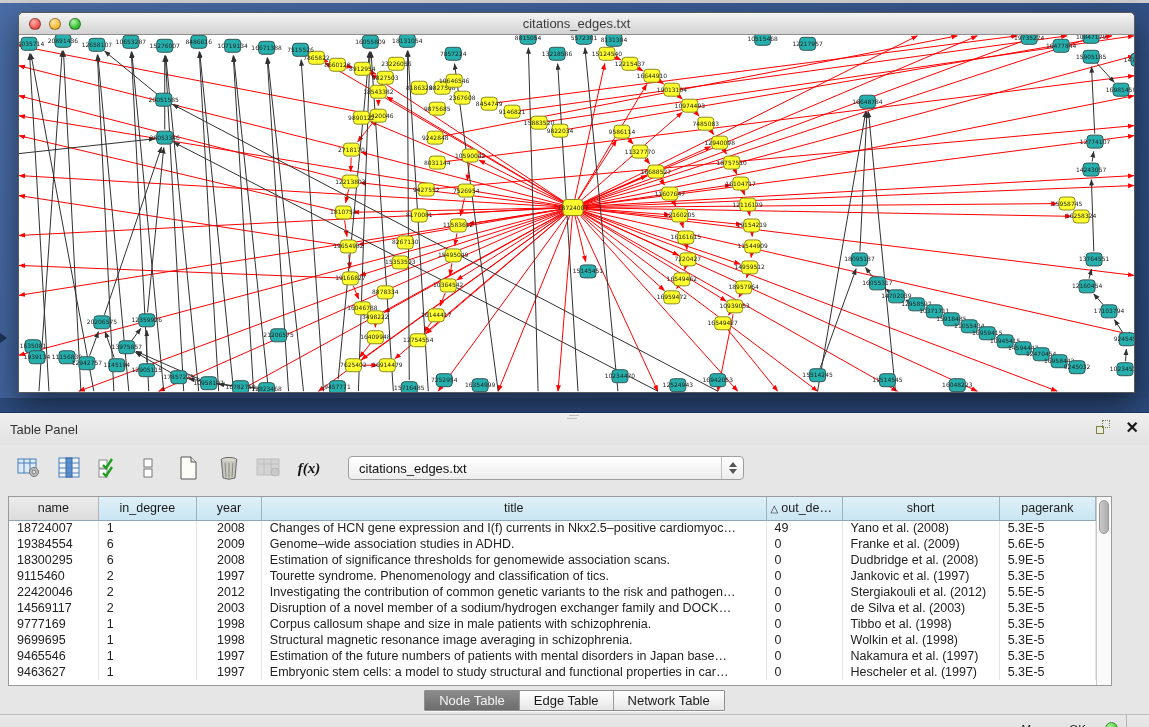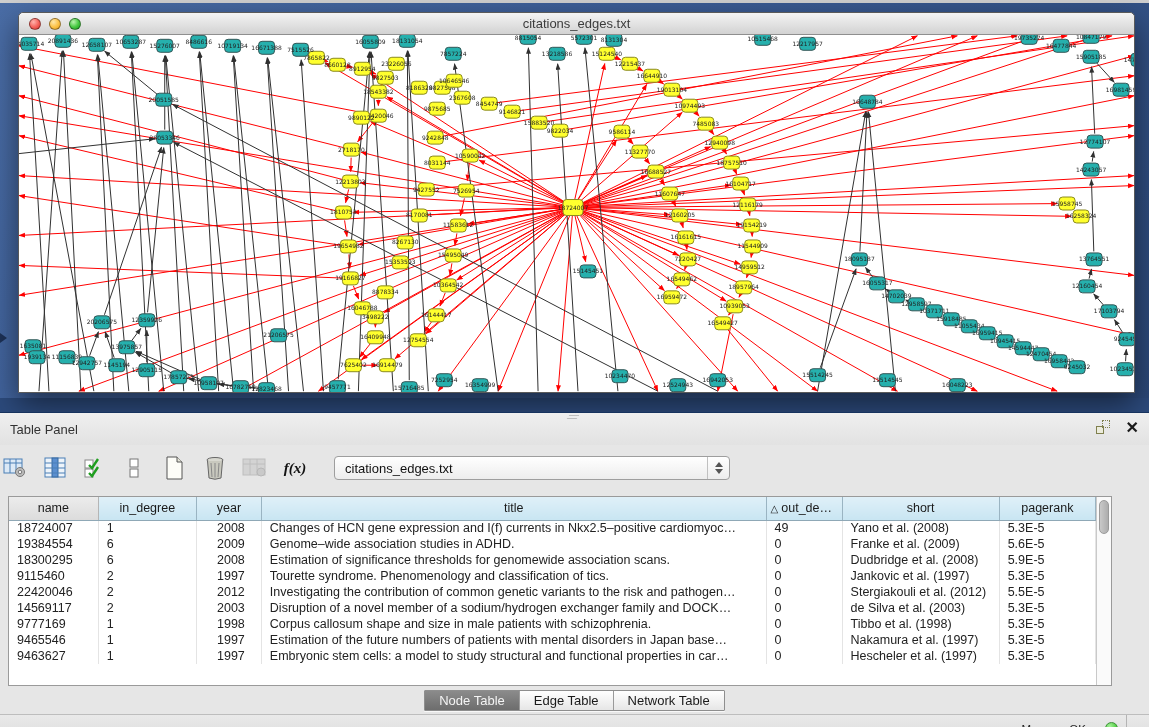--- a/index.html
+++ b/index.html
@@ -41,21 +41,21 @@
     background:linear-gradient(#efefef,#e2e2e2); position:relative; }
   #tp-header .tp-title { font-size:13px; color:#333; }
   #tp-resize-grip { position:absolute; left:568px; top:2px; width:10px; height:4px;
     border-top:1px solid #aaa; border-bottom:1px solid #aaa; transform:skewX(-35deg); opacity:.7; }
   .tp-actions { position:absolute; right:10px; top:7px; display:flex; gap:14px; align-items:center; }
   .float-icon { position:relative; width:16px; height:16px; }
   .float-icon .sq1 { position:absolute; left:0; top:6px; width:8px; height:8px; border:1.5px solid #80804e; background:#ececdc; }
   .float-icon .sq2 { position:absolute; left:6px; top:0; width:8px; height:8px; border:1.5px dotted #80804e; }
   .close-x { font-size:16px; font-weight:bold; color:#1a1a1a; line-height:16px; cursor:default; }
 
-  #tp-toolbar { height:46px; display:flex; align-items:center; padding-left:0; gap:10px; }
+  #tp-toolbar { height:46px; display:flex; align-items:center; padding-left:14px; gap:10px; }
   .tbtn { width:30px; height:30px; display:flex; align-items:center; justify-content:center; border-radius:4px; }
   .tbtn.disabled { opacity:.45; }
   .fx { font-family:"Liberation Serif",serif; font-style:italic; font-size:15px; color:#111; font-weight:bold; }
   #tbl-select { margin-left:14px; width:396px; height:24px; background:linear-gradient(#ffffff,#ededed);
     border:1px solid #9e9e9e; border-radius:4px; display:flex; align-items:center; position:relative; }
   #tbl-select .sel-text { font-size:13px; color:#111; padding-left:10px; flex:1; }
   #tbl-select .stepper { width:22px; height:100%; border-left:1px solid #c0c0c0;
     display:flex; flex-direction:column; align-items:center; justify-content:center; gap:2px; }
   .tri-up { width:0; height:0; border-left:4px solid transparent; border-right:4px solid transparent; border-bottom:5px solid #555; }
   .tri-dn { width:0; height:0; border-left:4px solid transparent; border-right:4px solid transparent; border-top:5px solid #555; }
@@ -1036,20 +1036,29 @@
               <tr>
                 <td>9777169</td>
                 <td>1</td>
                 <td class="center">1998</td>
                 <td>Corpus callosum shape and size in male patients with schizophrenia.</td>
                 <td>0</td>
                 <td>Tibbo et al. (1998)</td>
                 <td>5.3E-5</td>
               </tr>
               <tr>
+                <td>9699695</td>
+                <td>1</td>
+                <td class="center">1998</td>
+                <td>Structural magnetic resonance image averaging in schizophrenia.</td>
+                <td>0</td>
+                <td>Wolkin et al. (1998)</td>
+                <td>5.3E-5</td>
+              </tr>
+              <tr>
                 <td>9465546</td>
                 <td>1</td>
                 <td class="center">1997</td>
                 <td>Estimation of the future numbers of patients with mental disorders in Japan base…</td>
                 <td>0</td>
                 <td>Nakamura et al. (1997)</td>
                 <td>5.3E-5</td>
               </tr>
               <tr>
                 <td>9463627</td>

